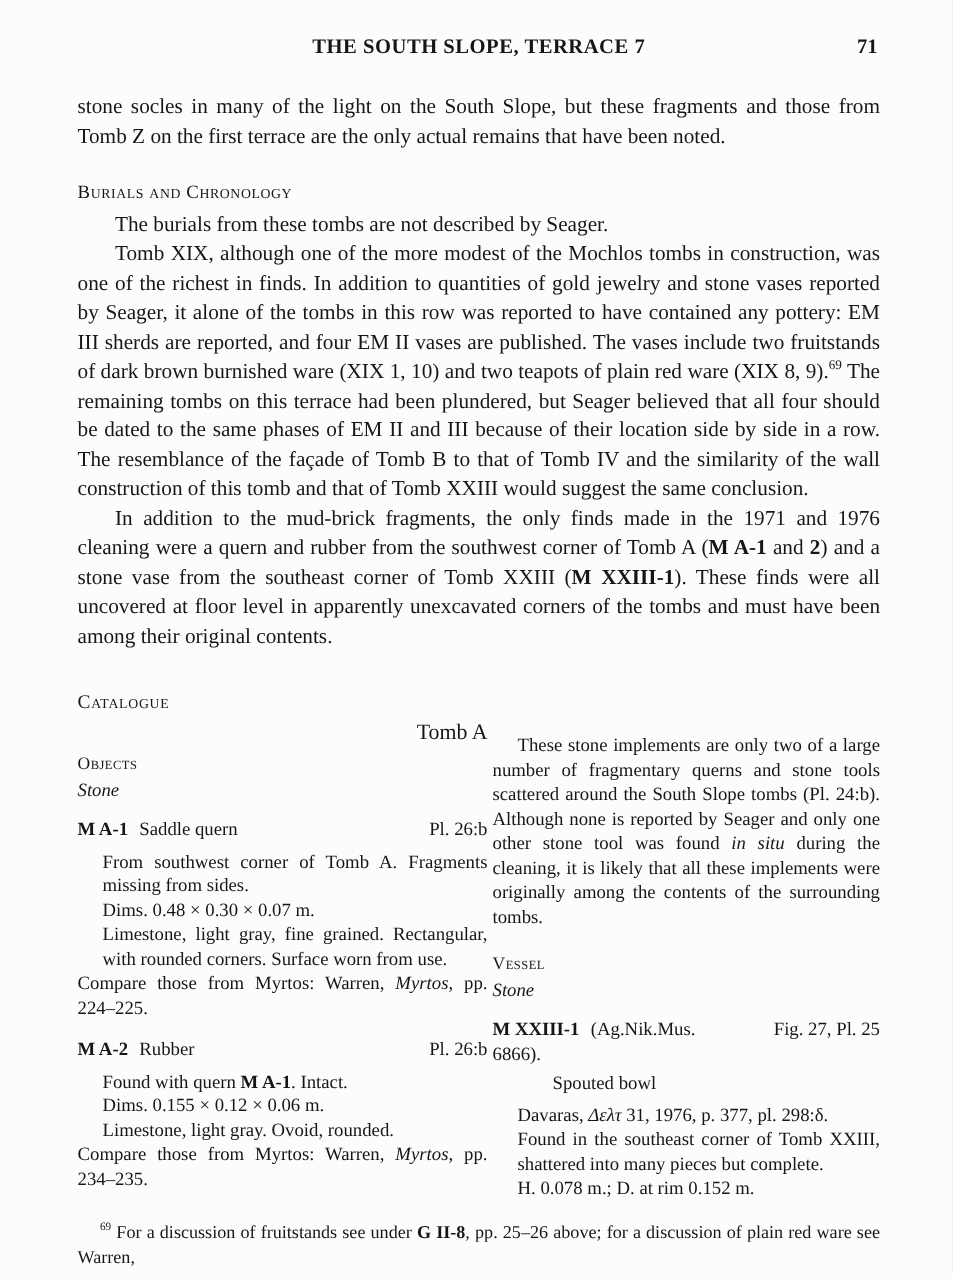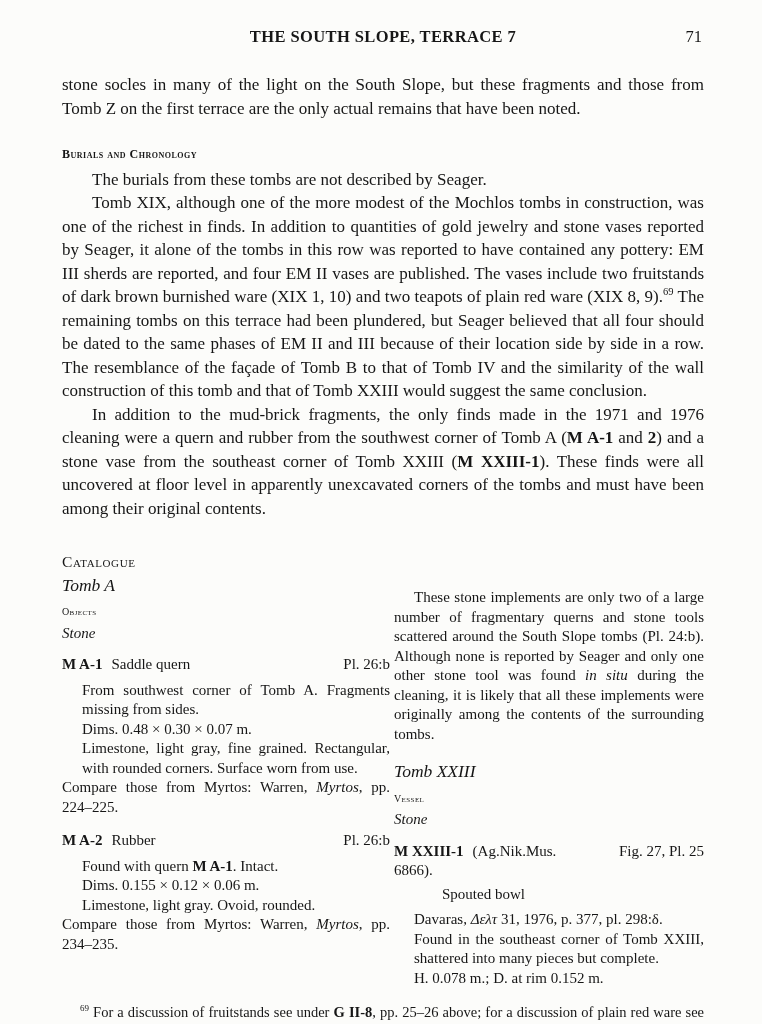--- a/index.html
+++ b/index.html
@@ -18,30 +18,30 @@
   .running-head{
     position:relative;
     text-align:center;
     font-size:16.5px;
     font-weight:600;
     letter-spacing:0.4px;
     margin-bottom:26px;
   }
   .page-num{
     position:absolute;right:2px;top:0;
-    font-weight:400;letter-spacing:0;
+    font-weight:700;letter-spacing:0;
   }
   
   .body-text{font-size:17px;line-height:23.5px;}
   .body-text p{margin:0;text-align:justify;}
   p.indent{text-indent:30px;}
   .sec-heading{
     font-variant:small-caps;
-    font-weight:bold;
-    font-size:12px;
+    font-weight:normal;
+    font-size:15px;
     letter-spacing:0.5px;
     margin:23px 0 1px 0;
   }
   
   .catalogue{
     display:flex;
     gap:4px;
     margin-top:32px;
     font-size:15px;
     line-height:19.5px;
@@ -50,29 +50,29 @@
   .col.left{width:328px;flex:0 0 auto;}
   .col.right{flex:1 1 auto;padding-top:36px;}
   .cat-heading{
     font-variant:small-caps;
     font-weight:normal;
     font-size:15.5px;
     letter-spacing:0.6px;
     margin:0 0 4px 0;
   }
   .tomb-heading{
-    font-style:italic;
     font-weight:normal;
     font-size:17.5px;
     margin:0 0 7px 0;
+    text-align:right;
   }
   .category-label{
     font-variant:small-caps;
     letter-spacing:0.4px;
-    font-size:10px;
+    font-size:14px;
     margin:0 0 2px 0;
   }
   .material-label{font-style:italic;margin:0 0 12px 0;}
   .entry{margin:0 0 14px 0;}
   .entry-head{
     display:flex;
     justify-content:space-between;
     align-items:baseline;
     margin:0 0 6px 0;
   }
@@ -147,21 +147,20 @@
           <p><span>Dims. 0.155 × 0.12 × 0.06 m.</span></p>
           <p><span>Limestone, light gray. Ovoid, rounded.</span></p>
         </div>
         <p class="compare"><span>Compare those from Myrtos: Warren, </span><span class="seg-i">Myrtos</span><span>, pp. 234–235.</span></p>
       </div>
     </div>
 
     <div class="col right">
       <p class="intro-par"><span>These stone implements are only two of a large number of fragmentary querns and stone tools scattered around the South Slope tombs (Pl. 24:b). Although none is reported by Seager and only one other stone tool was found </span><span class="seg-i">in situ</span><span> during the cleaning, it is likely that all these implements were originally among the contents of the surrounding tombs.</span></p>
 
-      <h4 class="tomb-heading">Tomb XXIII</h4>
       <div class="category-label">Vessel</div>
       <div class="material-label">Stone</div>
 
       <div class="entry">
         <div class="entry-head">
           <span><span class="entry-id">M XXIII-1</span><span class="entry-title">(Ag.Nik.Mus. 6866).</span></span>
           <span class="plate-ref">Fig. 27, Pl. 25</span>
         </div>
         <div class="entry-head-line2">Spouted bowl</div>
         <div class="entry-body">

